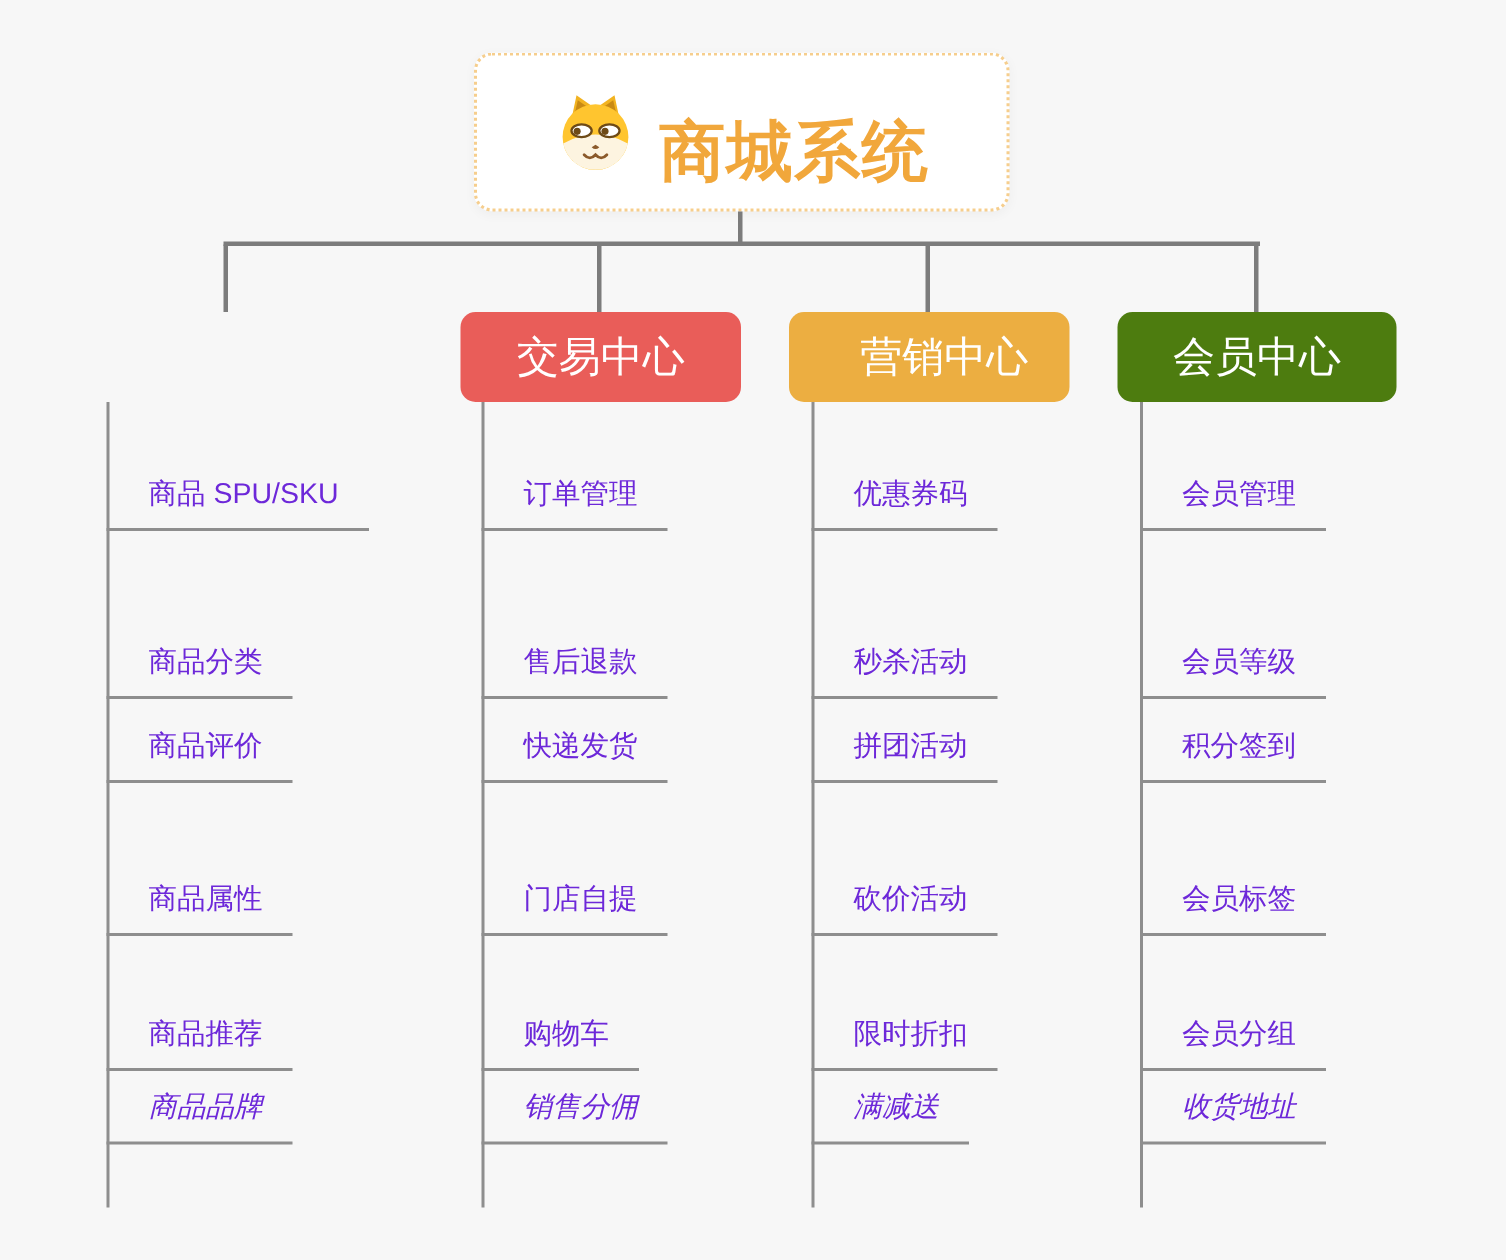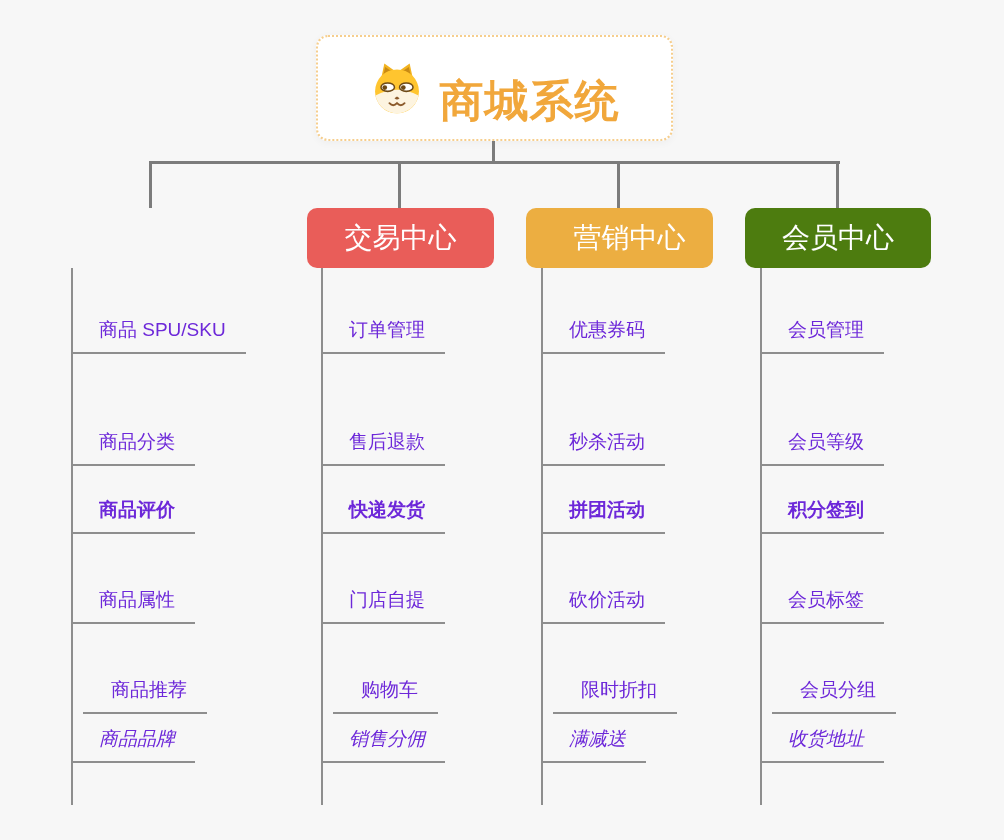--- a/index.html
+++ b/index.html
@@ -66,23 +66,23 @@
   }
   .leaf{
     position:absolute;left:0;
     font-size:19px;line-height:30px;color:#6d28d9;
     padding:0 20px 7px 28px;
     border-bottom:2px solid #8e8e8e;
     white-space:nowrap;
   }
   .r0{top:315px;}
   .r1{top:427px;}
-  .r2{top:495px;font-weight:bold;}
+  .r2{top:483px;}
   .r3{top:585px;}
-  .r4{top:675px;margin-left:12px;}
+  .r4{top:675px;}
   .r5{top:724px;font-style:italic;}
 </style>
 </head>
 <body>
 
 <div id="stage">
 
   <div class="root-node">
     <svg class="root-icon" viewBox="0 0 64 64" aria-hidden="true">
       <polygon points="13,22 17,3 30,12" fill="#f2b320"></polygon>

